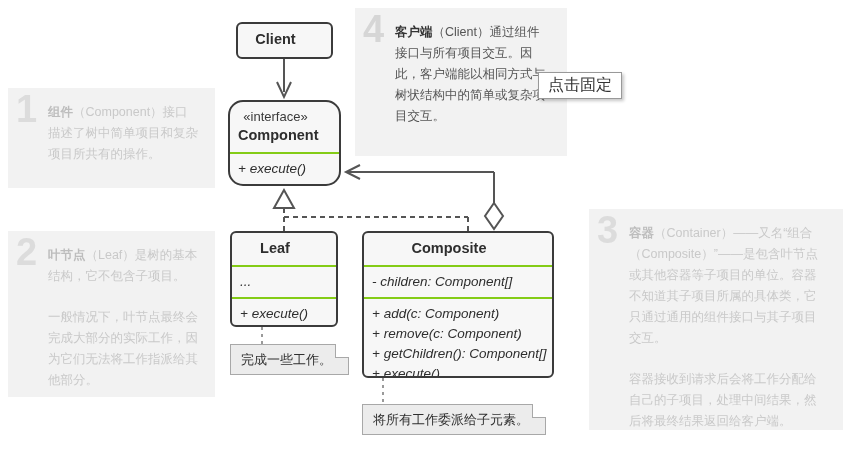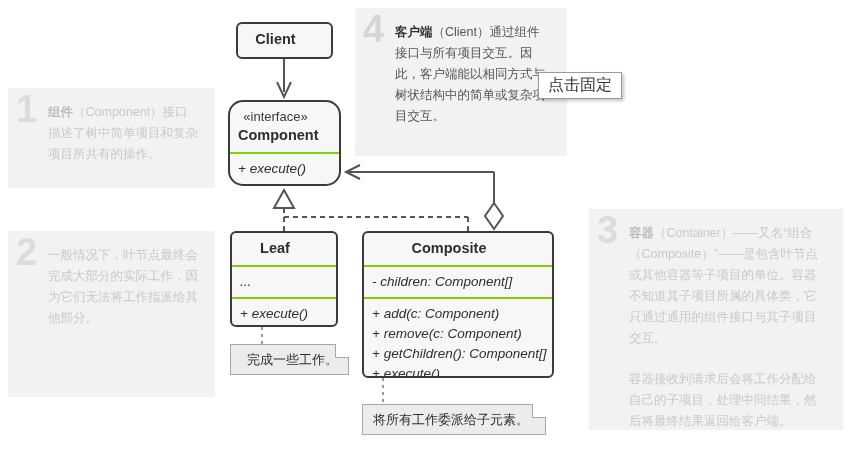--- a/index.html
+++ b/index.html
@@ -142,21 +142,21 @@
   .uml-note .fold {
     position: absolute;
     right: -1px;
     top: -1px;
     width: 13px;
     height: 13px;
     background: #ffffff;
     border-left: 1px solid #a8a8a8;
     border-bottom: 1px solid #a8a8a8;
   }
-  #note-leaf      { left: 230px; top: 344px; width: 119px; height: 31px; text-align: right; }
+  #note-leaf      { left: 230px; top: 344px; width: 119px; height: 31px; }
   #note-composite { left: 362px; top: 404px; width: 184px; height: 31px; }
 
   #svg-layer {
     position: absolute;
     left: 0;
     top: 0;
     width: 851px;
     height: 470px;
     pointer-events: none;
   }
@@ -166,20 +166,21 @@
 
 <div id="stage">
 
   <div class="note-panel" id="panel1">
     <span class="note-num">1</span>
     <p><span class="note-lead">组件</span><span>（Component）接口描述了树中简单项目和复杂项目所共有的操作。</span></p>
   </div>
 
   <div class="note-panel" id="panel2">
     <span class="note-num">2</span>
+    <p><span class="note-lead">叶节点</span><span>（Leaf）是树的基本结构，它不包含子项目。</span></p>
     <p>一般情况下，叶节点最终会完成大部分的实际工作，因为它们无法将工作指派给其他部分。</p>
   </div>
 
   <div class="note-panel" id="panel3">
     <span class="note-num">3</span>
     <p><span class="note-lead">容器</span><span>（Container）——又名“组合（Composite）”——是包含叶节点或其他容器等子项目的单位。容器不知道其子项目所属的具体类，它只通过通用的组件接口与其子项目交互。</span></p>
     <p>容器接收到请求后会将工作分配给自己的子项目，处理中间结果，然后将最终结果返回给客户端。</p>
   </div>
 
   <div class="note-panel active" id="panel4">

